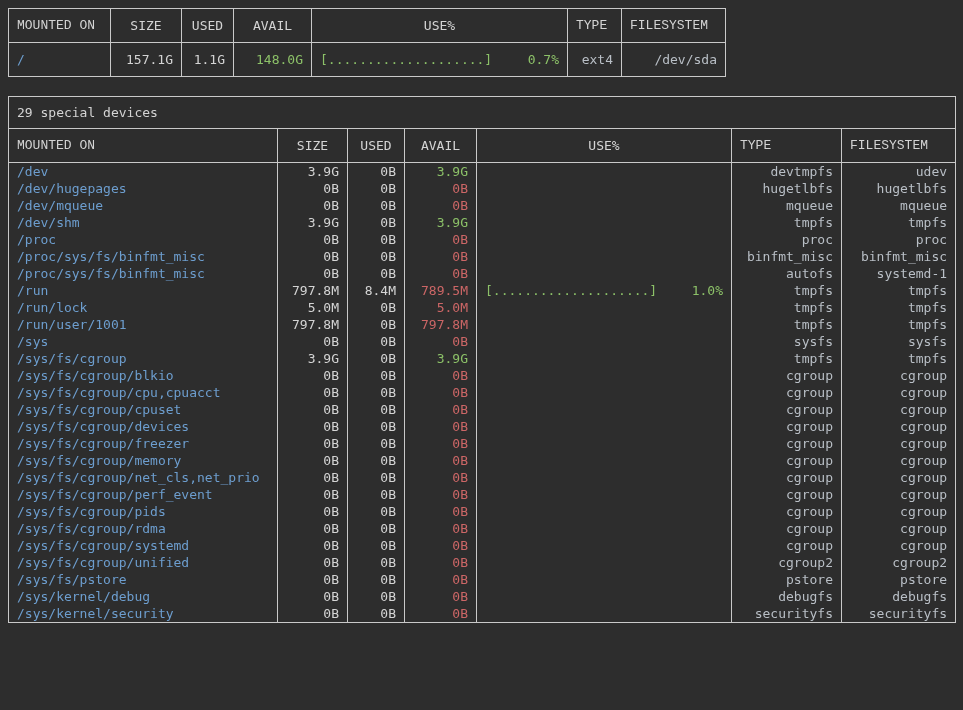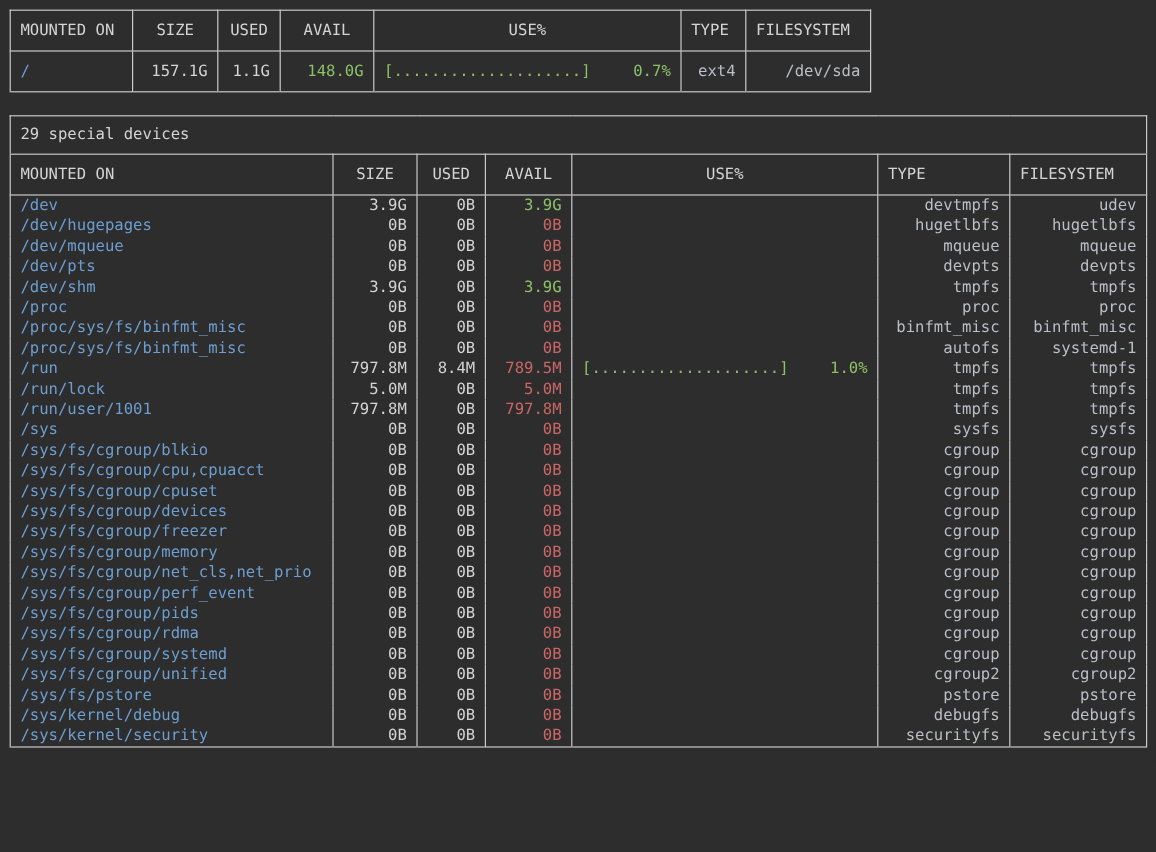--- a/index.html
+++ b/index.html
@@ -34,21 +34,21 @@
     padding:7px 8px;
     text-align:left;
     white-space:nowrap;
   }
   .header-row th{
     border:1px solid var(--border);
     padding:8px;
     font-weight:normal;
     white-space:nowrap;
   }
-  th.al{text-align:left;}
+  th.al{text-align:left;font-family:Liberation Mono, monospace;}
   th.ac{text-align:center;}
   tbody td{
     border-left:1px solid var(--border);
     border-right:1px solid var(--border);
     padding:0 8px;
     white-space:nowrap;
     overflow:hidden;
   }
   table.local tbody td{padding:8px;}
   td.mount{color:var(--blue);text-align:left;}
@@ -165,34 +165,20 @@
     <td class="use">
       <div class="usewrap">
         <span class="bar"></span>
         <span class="pct"></span>
       </div>
     </td>
     <td class="type">mqueue</td>
     <td class="fs">mqueue</td>
   </tr>
 
-  <tr class="data-row">
-    <td class="mount">/dev/pts</td>
-    <td class="num">0B</td>
-    <td class="num">0B</td>
-    <td class="num avail red">0B</td>
-    <td class="use">
-      <div class="usewrap">
-        <span class="bar"></span>
-        <span class="pct"></span>
-      </div>
-    </td>
-    <td class="type">devpts</td>
-    <td class="fs">devpts</td>
-  </tr>
 
   <tr class="data-row">
     <td class="mount">/dev/shm</td>
     <td class="num">3.9G</td>
     <td class="num">0B</td>
     <td class="num avail green">3.9G</td>
     <td class="use">
       <div class="usewrap">
         <span class="bar"></span>
         <span class="pct"></span>
@@ -301,20 +287,34 @@
       <div class="usewrap">
         <span class="bar"></span>
         <span class="pct"></span>
       </div>
     </td>
     <td class="type">sysfs</td>
     <td class="fs">sysfs</td>
   </tr>
 
 
+  <tr class="data-row">
+    <td class="mount">/sys/fs/cgroup</td>
+    <td class="num">3.9G</td>
+    <td class="num">0B</td>
+    <td class="num avail green">3.9G</td>
+    <td class="use">
+      <div class="usewrap">
+        <span class="bar"></span>
+        <span class="pct"></span>
+      </div>
+    </td>
+    <td class="type">tmpfs</td>
+    <td class="fs">tmpfs</td>
+  </tr>
 
   <tr class="data-row">
     <td class="mount">/sys/fs/cgroup/blkio</td>
     <td class="num">0B</td>
     <td class="num">0B</td>
     <td class="num avail red">0B</td>
     <td class="use">
       <div class="usewrap">
         <span class="bar"></span>
         <span class="pct"></span>

